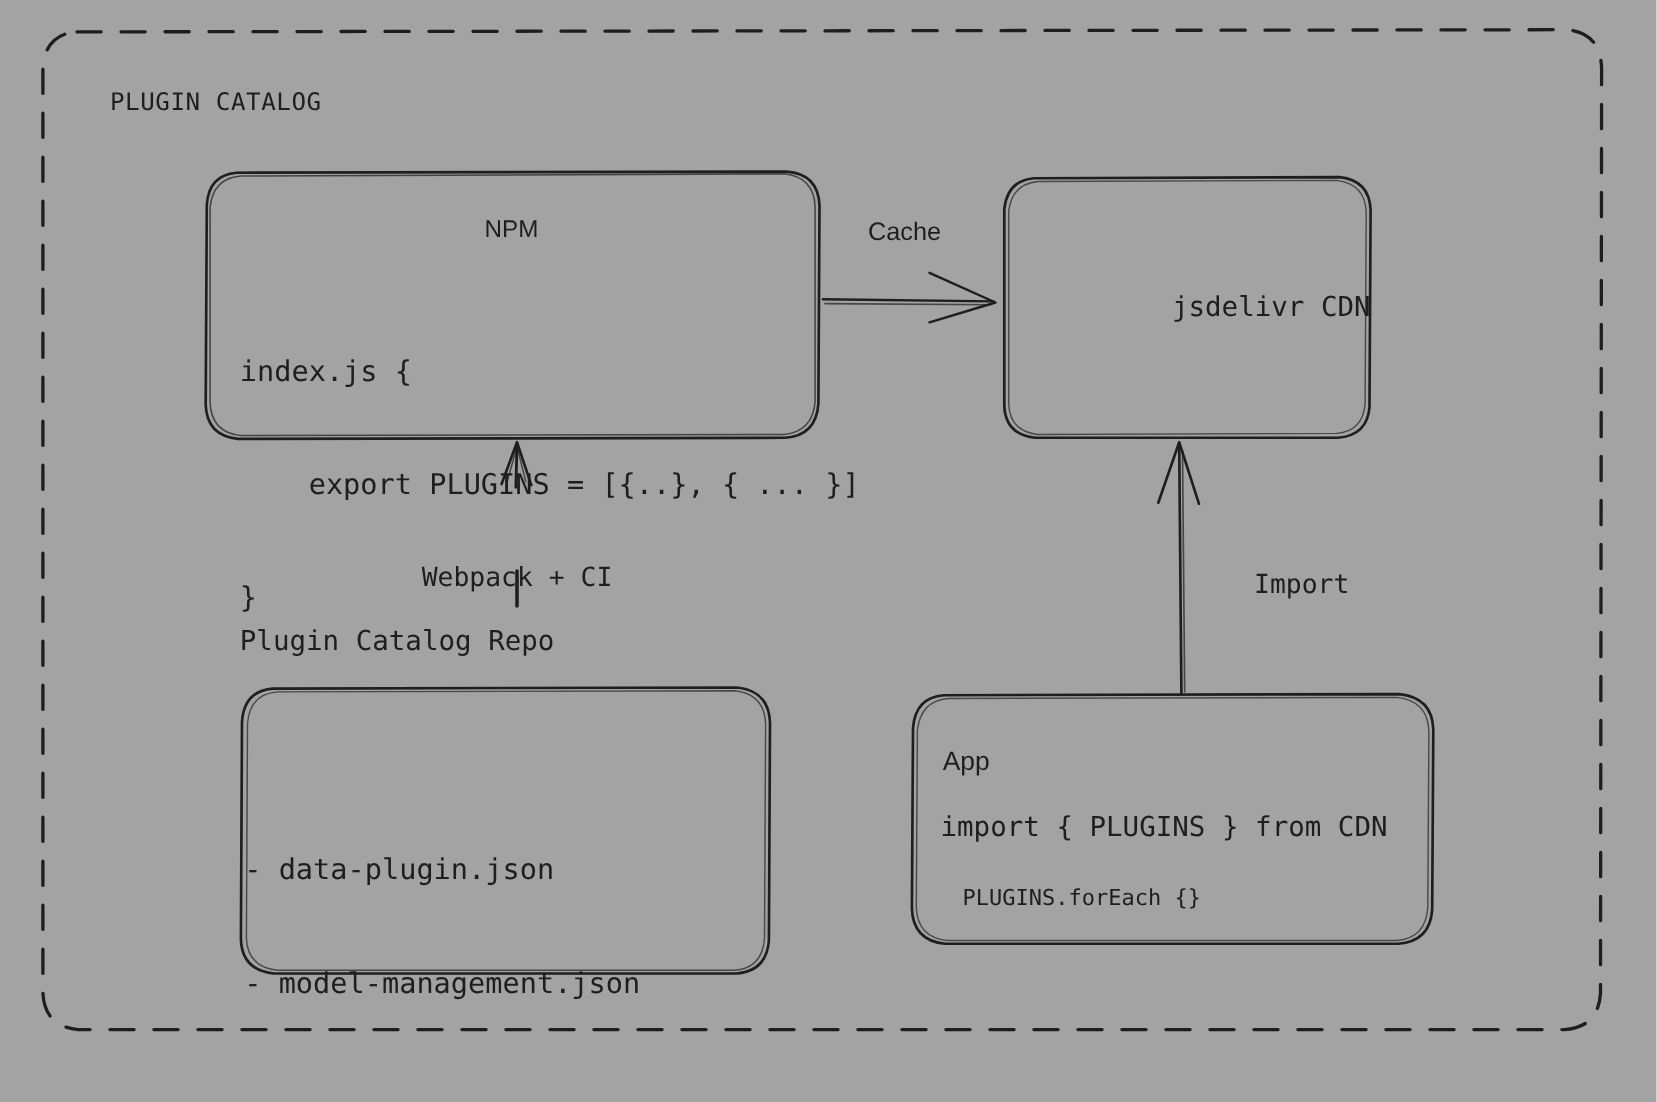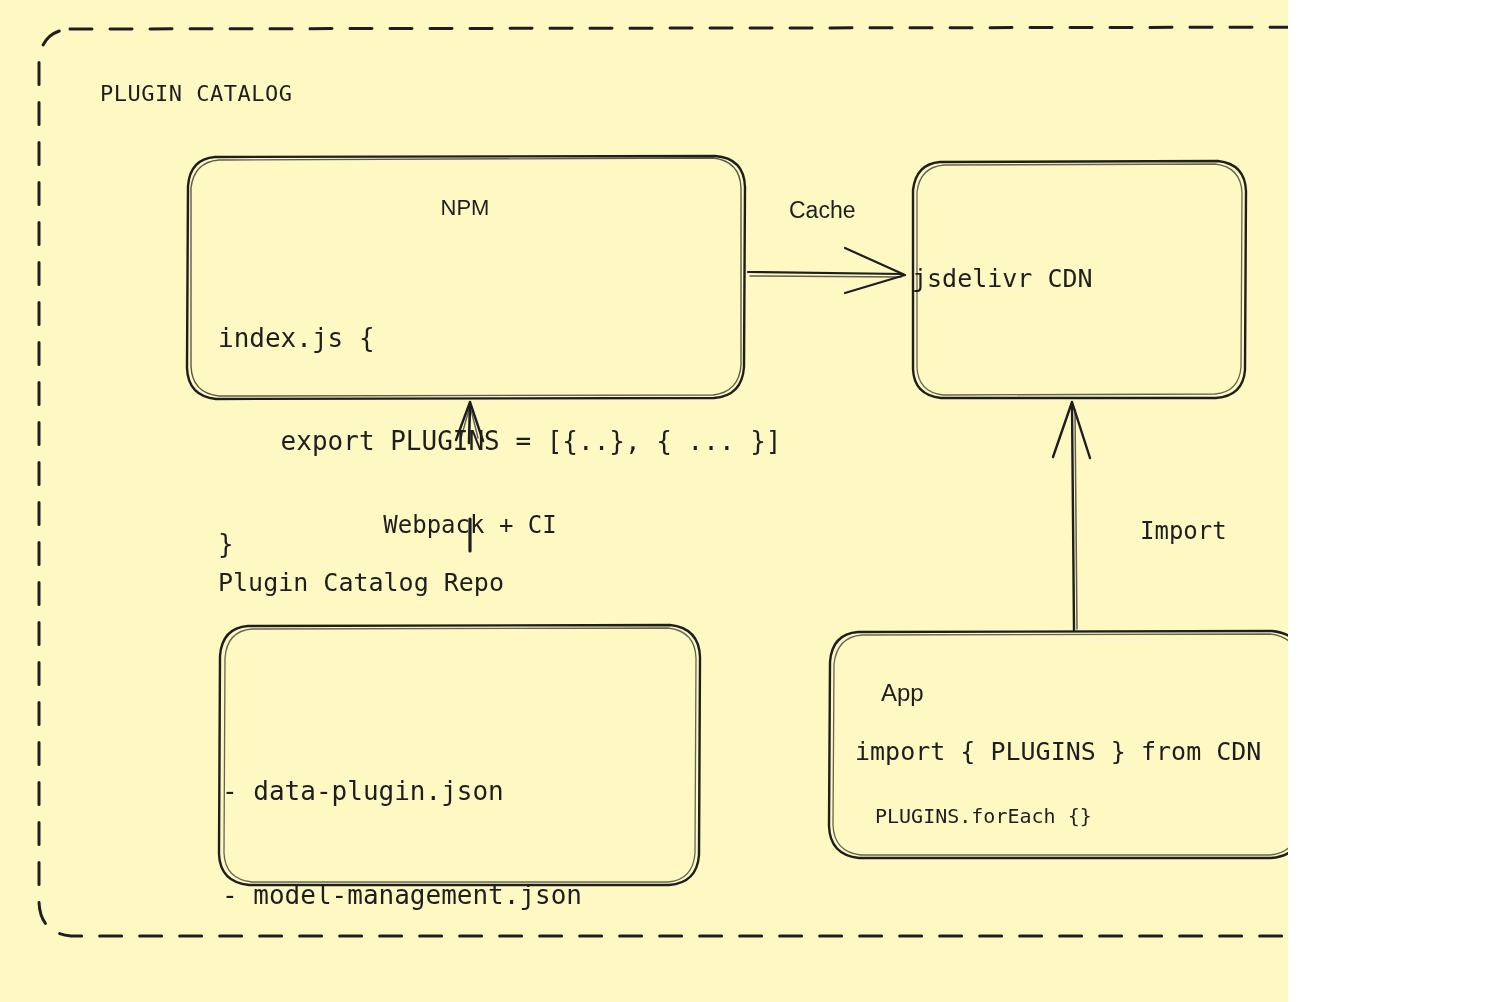--- a/index.html
+++ b/index.html
@@ -2,23 +2,23 @@
 <html><head>
 <meta charset="utf-8">
 <style>
   html, body {
     margin: 0;
     padding: 0;
     background: #ffffff;
   }
   #canvas {
     position: relative;
-    width: 1288px;
+    width: 1506px;
     height: 1002px;
-    background: #fef9c3;
+    background: #a3a3a3;
     overflow: hidden;
     font-family: "DejaVu Sans Mono", "Liberation Mono", monospace;
   }
   #sketch {
     position: absolute;
     left: 0;
     top: 0;
     width: 1506px;
     height: 1002px;
     pointer-events: none;
@@ -57,21 +57,21 @@
     top: 252px;
     font-size: 26px;
     line-height: 1.32;
   }
 
   
   #cdn-title {
     left: 912px;
     top: 263px;
     width: 334px;
-    text-align: left;
+    text-align: right;
     font-size: 25px;
   }
 
   
   #cache-label {
     left: 789px;
     top: 196px;
     font-size: 23px;
   }
 
@@ -98,21 +98,20 @@
     top: 705px;
     font-size: 26px;
     line-height: 1.33;
   }
 
   
   #app-title {
     left: 857px;
     top: 678px;
     font-size: 24px;
-    margin-left: 24px;
   }
   #app-code {
     left: 855px;
     top: 736px;
     font-size: 25px;
   }
   #app-code2 {
     left: 855px;
     top: 804px;
     font-size: 20px;

